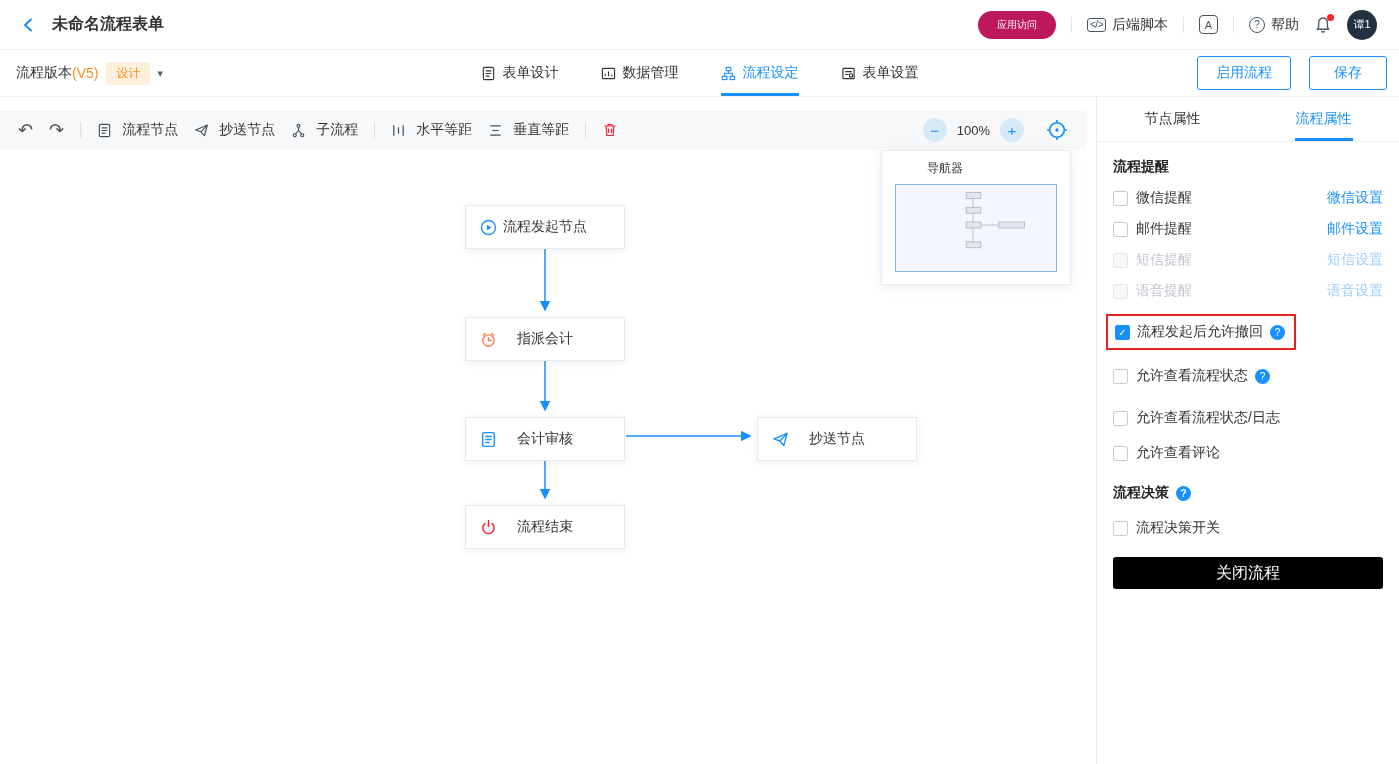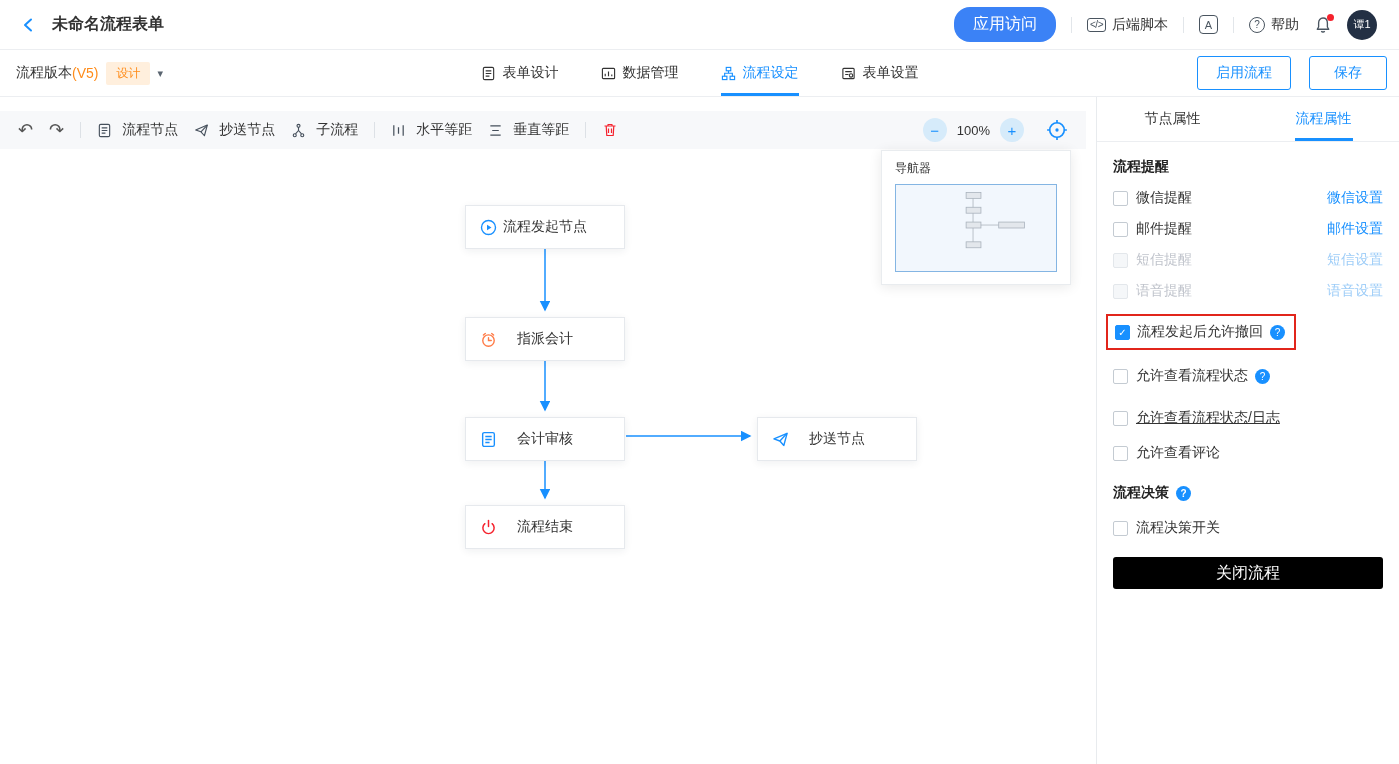--- a/index.html
+++ b/index.html
@@ -8,21 +8,21 @@
     font-family:"Liberation Sans","DejaVu Sans",sans-serif;
     font-size:14px; color:#333; background:#fff;
   }
   svg { display:block; }
 
   
   .header { height:50px; display:flex; align-items:center; padding:0 22px 0 20px; border-bottom:1px solid #eceef1; background:#fff; }
   .back { margin-right:14px; cursor:pointer; display:flex; align-items:center; }
   .title { font-size:16px; font-weight:bold; color:#333; }
   .header-right { margin-left:auto; display:flex; align-items:center; gap:15px; }
-  .pill { background:#3b82f6; color:#fff; border:none; border-radius:16px; padding:7px 19px; font-size:16px; cursor:pointer; }
+  .pill { background:#be185d; color:#fff; border:none; border-radius:16px; padding:7px 19px; font-size:10px; cursor:pointer; }
   .vdiv { width:1px; height:16px; background:#e2e6ea; }
   .hitem { display:flex; align-items:center; gap:6px; color:#333; cursor:pointer; }
   .codebox { font-size:10px; color:#4a5560; border:1px solid #4a5560; border-radius:3px; padding:1px 2px; line-height:1; letter-spacing:-0.5px; }
   .boxa { width:19px; height:19px; border:1.4px solid #4a5560; border-radius:4px; display:flex; align-items:center; justify-content:center; font-size:11px; color:#4a5560; cursor:pointer; }
   .qcircle { width:16px; height:16px; border:1.3px solid #4a5560; border-radius:50%; display:inline-flex; align-items:center; justify-content:center; font-size:10px; color:#4a5560; }
   .bell { position:relative; cursor:pointer; display:flex; }
   .bell .dot { position:absolute; top:-2px; right:-2px; width:7px; height:7px; border-radius:50%; background:#f5222d; }
   .avatar { width:30px; height:30px; border-radius:50%; background:#233044; color:#fff; font-size:11px; display:flex; align-items:center; justify-content:center; cursor:pointer; }
 
   
@@ -54,21 +54,21 @@
   .zoom-val { font-size:13px; color:#333; }
   .locate { margin-left:12px; color:#1890ff; cursor:pointer; display:flex; }
 
   
   .node { position:absolute; width:160px; height:44px; background:#fff; border:1px solid #e6e9ed; box-shadow:0 2px 8px rgba(31,45,61,.07); display:flex; align-items:center; justify-content:center; font-size:14px; color:#333; cursor:pointer; z-index:2; }
   .node .nicon { position:absolute; left:14px; display:flex; }
   .edges { position:absolute; top:0; left:0; pointer-events:none; z-index:1; }
 
   
   .navigator { position:absolute; left:881px; top:53px; width:190px; height:135px; background:#fff; border:1px solid #e9ecef; box-shadow:0 2px 12px rgba(0,0,0,.09); padding:9px 13px; z-index:6; }
-  .nav-title { font-size:12px; color:#333; }
+  .nav-title { font-size:12px; color:#333;margin-left:32px; }
   .nav-view { margin-top:7px; height:88px; border:1px solid #84b5e3; background:rgba(151,196,236,.13); cursor:move; }
 
   
   .panel-tabs { height:45px; display:flex; border-bottom:1px solid #eceef1; }
   .ptab { flex:1; display:flex; align-items:center; justify-content:center; font-size:14px; color:#333; position:relative; cursor:pointer; }
   .ptab.active { color:#1890ff; }
   .ptab.active::after { content:""; position:absolute; bottom:0; left:50%; transform:translateX(-50%); width:58px; height:3px; background:#1890ff; }
   .panel-body { padding:16px 16px 0 16px; }
   .sec-title { font-weight:bold; font-size:14px; color:#222; display:flex; align-items:center; }
   .sec-title.mt { margin-top:22px; }
@@ -77,21 +77,21 @@
   .cb.checked { background:#1890ff; border-color:#1890ff; color:#fff; }
   .rlabel { color:#333; }
   .rlink { margin-left:auto; color:#1890ff; cursor:pointer; text-decoration:none; }
   .disabled .cb { background:#f5f7f9; border-color:#e3e7eb; }
   .disabled .rlabel { color:#c0c4cc; }
   .disabled .rlink { color:#9ecdf8; }
   .highlight { border:2px solid #e1251b; padding:7px 9px 7px 7px; margin:14px 0 0 -7px; display:inline-flex; align-items:center; }
   .highlight .cb { margin-right:7px; }
   .qicon { width:15px; height:15px; border-radius:50%; background:#1890ff; color:#fff; font-size:10px; display:inline-flex; align-items:center; justify-content:center; margin-left:7px; flex:none; cursor:pointer; }
   .orow { display:flex; align-items:center; margin-top:17px; }
-  .orow.gap-lg { margin-top:24px;text-decoration:underline; }
+  .orow.gap-lg { margin-top:24px; }
   .close-btn { width:100%; height:32px; background:#000000; color:#fff; border:none; border-radius:3px; font-size:16px; margin-top:20px; cursor:pointer; }
 </style>
 </head>
 <body>
 
 <div class="header">
   <span class="back">
     <svg width="18" height="18" viewBox="0 0 18 18">
       <polyline points="11,3.5 5,9 11,14.5" fill="none" stroke="#1890ff" stroke-width="2" stroke-linecap="round" stroke-linejoin="round"></polyline>
     </svg>

